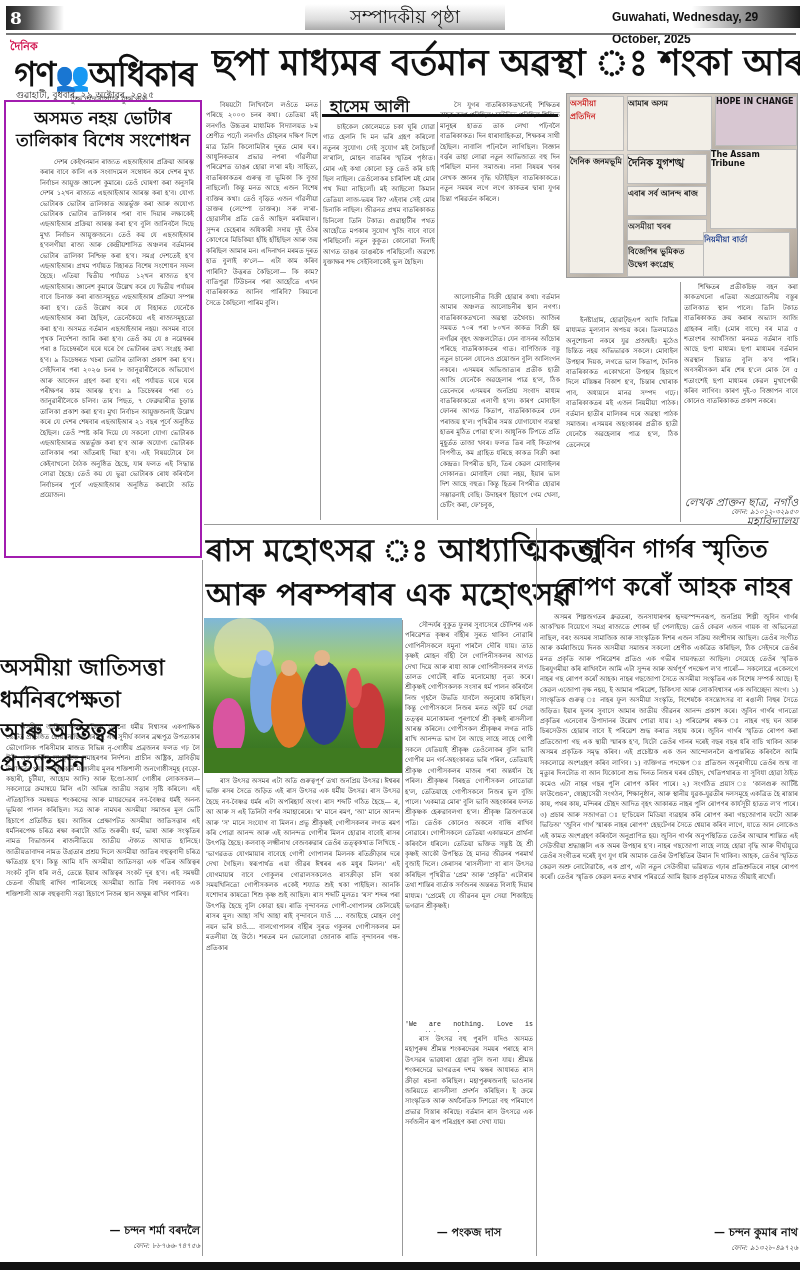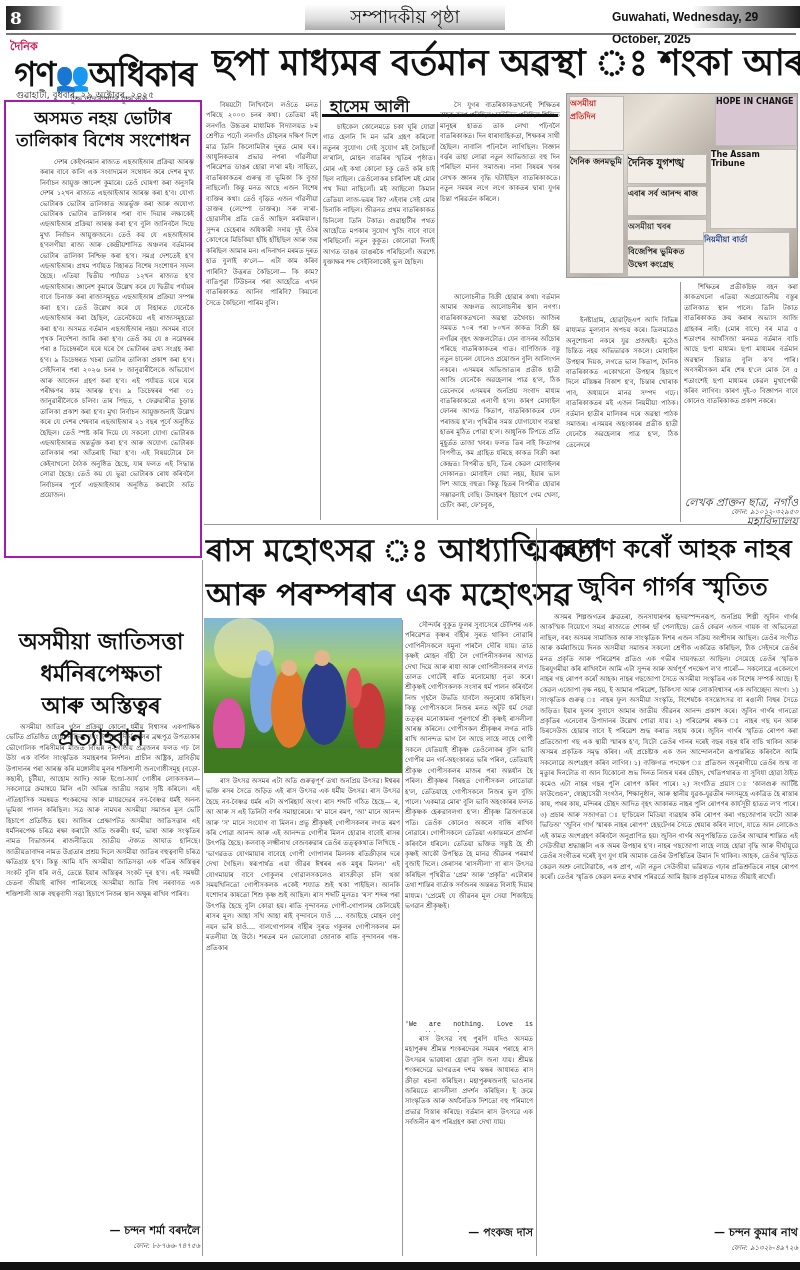--- a/index.html
+++ b/index.html
@@ -1,37 +1,37 @@
 <!DOCTYPE html>
 <html><head>
 <meta charset="utf-8">
 <style>
   * { box-sizing: border-box; margin: 0; padding: 0; }
   body { width: 800px; height: 1270px; background: #fff; font-family: "DejaVu Sans", sans-serif; color: #111; overflow: hidden; position: relative; }
   .abs { position: absolute; }
   .page-num { left: 6px; top: 6px; width: 58px; height: 24px; background: linear-gradient(90deg, #222 0%, #555 35%, #fff 100%); color: #fff; font-size: 17px; font-weight: bold; padding-left: 4px; line-height: 24px; font-family: "DejaVu Serif", serif; }
-  .section-tab { left: 305px; top: 4px; width: 200px; height: 26px; background: linear-gradient(180deg, #fff 0%, #ddd 60%, #aaa 100%); font-size: 18px; text-align: center; line-height: 26px; font-family: Liberation Serif, serif; border-top-left-radius: 4px; }
+  .section-tab { left: 305px; top: 4px; width: 200px; height: 26px; background: linear-gradient(180deg, #fff 0%, #ddd 60%, #aaa 100%); font-size: 18px; text-align: center; line-height: 26px; font-family: Liberation Sans, sans-serif; border-top-left-radius: 4px; }
   .dateline-en { left: 560px; top: 6px; width: 240px; height: 22px; background: linear-gradient(90deg, #fff 55%, #222 100%); font-size: 12px; font-weight: bold; line-height: 22px; text-align: left; padding-left: 52px; font-family: "Liberation Sans", sans-serif; }
   .top-rule { left: 6px; top: 33px; width: 790px; height: 2px; background: #777; }
   .logo { left: 10px; top: 38px; width: 190px; height: 56px; }
   .logo-small { font-size: 11px; color: #d0104c; font-weight: bold; }
   .logo-main { font-size: 34px; font-weight: bold; font-family: Liberation Serif, serif; line-height: 36px; letter-spacing: -1px; color: #111; text-align: center; }
   .logo-main .fig { color: #8a2b88; font-size: 28px; }
   .logo-tag { font-size: 8px; color: #444; margin-left: 60px; margin-top: -2px; }
   .logo-date { left: 16px; top: 88px; font-size: 9px; color: #222; }
   .headline-main { left: 212px; top: 40px; width: 590px; font-size: 36px; font-weight: bold; font-family: "DejaVu Serif", serif; line-height: 44px; letter-spacing: -0.5px; white-space: nowrap; }
   .byline { left: 330px; top: 94px; font-size: 16px; font-weight: bold; font-family: "DejaVu Serif", serif; }
   .byline-rule { left: 322px; top: 114px; width: 236px; height: 3px; background: #111; }
   .col-text { font-size: 6.6px; line-height: 10.4px; text-align: justify; color: #222; font-family: "DejaVu Serif", serif; overflow: hidden; }
   .col-text p { text-indent: 14px; }
   .boxed { left: 4px; top: 100px; width: 198px; height: 458px; border: 2px solid #a21caf; padding: 5px 6px; }
   .box-title { font-size: 17px; font-weight: bold; text-align: center; line-height: 22px; font-family: "DejaVu Serif", serif; margin-bottom: 6px; }
   .photo-news { left: 566px; top: 93px; width: 232px; height: 185px; background: linear-gradient(135deg, #c9c2bb 0%, #e8e1d7 25%, #b8b0a6 50%, #d8cfc3 75%, #a89d92 100%); border: 1px solid #999; overflow: hidden; }
   .np { position: absolute; background: #f2eee7; border: 1px solid #bbb; font-size: 8px; font-weight: bold; overflow: hidden; }
-  .left-head { left: 0; top: 625px; width: 202px; text-align: center; font-family: "DejaVu Serif", serif; font-weight: bold; line-height: 32px; font-size: 22px; }
+  .left-head { left: 0; top: 651px; width: 202px; font-family: "DejaVu Serif", serif; font-weight: bold; line-height: 32px; font-size: 22px; }
   .ras-head { left: 206px; top: 528px; width: 330px; font-size: 31px; font-weight: bold; font-family: "DejaVu Serif", serif; line-height: 44px; white-space: nowrap; }
   .ras-photo { left: 204px; top: 618px; width: 198px; height: 155px; overflow: hidden; background: linear-gradient(180deg, #7fb7d8 0%, #a6cf6a 30%, #4d8c2e 60%, #2f6a1d 100%); }
   .jubin-head { left: 548px; top: 530px; width: 250px; font-size: 24px; font-weight: bold; font-family: "DejaVu Serif", serif; text-align: center; line-height: 38px; }
   .author { font-size: 11px; font-weight: bold; text-align: right; font-family: "DejaVu Serif", serif; }
   .phone { font-size: 7px; text-align: right; font-style: italic; color: #333; }
   .vrule { position: absolute; width: 1px; background: #999; }
   .bottom-bar { left: 0; top: 1262px; width: 800px; height: 8px; background: #111; }
   .caption-line { font-size: 11px; font-style: italic; text-align: right; color: #333; }
 </style>
 </head>
@@ -72,20 +72,21 @@
 <div class="vrule" style="left:437px;top:122px;height:398px;"></div>
 <div class="abs col-text" style="left:440px;top:100px;width:120px;height:190px;">
     <p>সৈ যুগৰ বাতৰিকাকতখনেই শিক্ষিতৰ বাহক ৰূপে পৰিছিল। চাউনিত পৰিছিল শিক্ষিত মানুহৰ হাতত তাক লেখা পঢ়িবলৈ বাতৰিকাকত। দিন ধাৰাবাহিকতা, শিক্ষকৰ সাথী হৈছিল। নাবালি পঢ়িবলৈ লাগিছিল। বিজ্ঞান বৰ্ত্তৰ তাহা লোৱা নতুন আভিজাত্য বহু দিন পৰিছিল মানব সমাজৰ। নানা বিষয়ৰ খবৰ লেখক জ্ঞানৰ বৃদ্ধি ঘটাইছিল বাতৰিকাকতে। নতুন সময়ৰ লগে লগে কাকতৰ দ্বাৰা যুগৰ চিন্তা পৰিৱৰ্তন কৰিলে।</p>
   </div>
 <div class="abs col-text" style="left:440px;top:292px;width:120px;height:228px;">
     <p>আলোচনীত বিক্ৰী হোৱাৰ কথা। বৰ্তমান আমাৰ অঞ্চলত আলোচনীৰ স্থান নগণ্য। বাতৰিকাকতখনো অৱস্থা তথৈবচ। আজিৰ সময়ত ৭০ৰ পৰা ৮০খন কাকত বিক্ৰী হয় নগাঁৱৰ বৃহৎ অঞ্চলটোত। যেন বাসনৰ আঁচোৰ পৰিছে বাতৰিকাকতৰ গাত। বাণিজ্যিক বস্তু নতুন চানেল যোনেও প্ৰয়োজন বুলি আলিংগন নকৰে। এসময়ৰ অভিজাত্যৰ প্ৰতীক হাতী আজি যেনেকৈ অৱহেলাৰ পাত্ৰ হ'ল, ঠিক তেনেদৰে এসময়ৰ জনপ্ৰিয় সংবাদ মাধ্যম বাতৰিকাকতো এলাগী হ'ল। কাৰণ মোবাইল ফোনৰ আগত কিতাপ, বাতৰিকাকতৰ যেন পৰাজয় হ'ল। পৃথিৱীৰ সমস্ত যোগাযোগ ব্যৱস্থা হাতৰ মুঠিত পোৱা হ'ল। আধুনিক টিপতে প্ৰতি মুহূৰ্তত তাজা খবৰ। ফলত তিৰ নাই কিতাপৰ বিপণীত, কম গ্ৰাহিত ধৰিছে কাকত বিক্ৰী কৰা কেন্দ্ৰত। বিপৰীত ছবি, তিৰ কেৱল মোবাইলৰ দোকানত। মোবাইল বেয়া নহয়, ইয়াৰ ভাল দিশ আছে বহুত। কিন্তু হিতৰ বিপৰীত হোৱাৰ সম্ভাৱনাই বেছি। উদাহৰণ হিচাপে গেম খেলা, চেটিং কৰা, ফে'চবুক,</p>
   </div>
 
 <div class="abs photo-news">
   <div class="np" style="left:2px;top:2px;width:55px;height:55px;color:#c22;">অসমীয়া প্ৰতিদিন</div>
+  <div class="np" style="left:60px;top:2px;width:85px;height:55px;">আমাৰ অসম</div>
   <div class="np" style="left:2px;top:60px;width:55px;height:120px;">দৈনিক জনমভূমি</div>
   <div class="np" style="left:148px;top:2px;width:82px;height:50px;background:#d8c7d2;">HOPE IN CHANGE</div>
   <div class="np" style="left:60px;top:60px;width:80px;height:30px;font-size:10px;">দৈনিক যুগশঙ্খ</div>
   <div class="np" style="left:60px;top:92px;width:80px;height:30px;">এবাৰ সৰ্ব আনন্দ ৰাজ</div>
   <div class="np" style="left:60px;top:125px;width:80px;height:22px;color:#333;">অসমীয়া খবৰ</div>
   <div class="np" style="left:60px;top:150px;width:80px;height:33px;">বিজেপিৰ ভুমিকত উদ্বেগ কংগ্ৰেছ</div>
   <div class="np" style="left:143px;top:55px;width:87px;height:80px;">The Assam Tribune</div>
   <div class="np" style="left:136px;top:138px;width:87px;height:45px;color:#1a3a8a;">নিয়মীয়া বাৰ্তা</div>
 </div>
 
@@ -136,27 +137,27 @@
     <p>ৰাস উৎসৱ অসমৰ এটা অতি গুৰুত্বপূৰ্ণ তথা জনপ্ৰিয় উৎসৱ। ঈশ্বৰৰ ভক্তি ৰসৰ সৈতে জড়িত এই ৰাস উৎসৱ এক ধৰ্মীয় উৎসৱ। ৰাস উৎসৱ হৈছে নব-বৈষ্ণৱ ধৰ্মৰ এটা অপৰিহাৰ্য অংগ। ৰাস শব্দটি গঠিত হৈছে— ৰ, আ আৰু স এই তিনিটা বৰ্ণৰ সমাহাৰেৰে। 'ৰ' মানে ৰমণ, 'আ' মানে আনন্দ আৰু 'স' মানে সংযোগ বা মিলন। প্ৰভু শ্ৰীকৃষ্ণই গোপীসকলৰ লগত ৰমণ কৰি পোৱা আনন্দ আৰু এই আনন্দত গোপীৰ মিলন হোৱাৰ বাবেই ৰাসৰ উৎপত্তি হৈছে। কলবাক্ লক্ষ্মীনাথ বেজবৰুৱাৰ তেওঁৰ তত্ত্বকথাত লিখিছে - 'ভাগৱতত যোগমায়াৰ বাবেহে গোপী গোপালৰ মিলনক ৰতিক্ৰীড়াৰ দৰে দেখা গৈছিল। স্বৰূপাৰ্থত এয়া জীৱৰ ঈশ্বৰৰ এক মধুৰ মিলন।' এই যোগমায়াৰ বাবে গোকুলৰ গোৱালসকলেও ৰাসক্ৰীড়া চলি থকা সময়খিনিতো গোপীসকলক একেই শয্যাত শুই থকা পাইছিল। আনকি যশোদাৰ কাষতো শিশু কৃষ্ণ শুই আছিল। ৰাস শব্দটি মূলতঃ 'ৰস' শব্দৰ পৰা উৎপত্তি হৈছে বুলি কোৱা হয়। ৰাতি বৃন্দাবনত গোপী-গোপালৰ কেলিয়েই ৰাসৰ মূল। আহা সখি আহা ৰাই বৃন্দাবনে যাওঁ .... বজাইছে মোহন বেণু নয়ন ভৰি চাওঁ.... বালগোপালৰ বাঁহীৰ সুৰত গকুলৰ গোপীসকলৰ মন মতলীয়া হৈ উঠে। শৰতৰ মন ভোলোৱা জোনাক ৰাতি বৃন্দাবনৰ গন্ধ-প্ৰতিকাৰ</p>
   </div>
 <div class="vrule" style="left:402px;top:620px;height:636px;"></div>
 <div class="abs col-text" style="left:405px;top:620px;width:128px;height:400px;">
   <p>সৌন্দৰ্যৰ বুকুত ফুলৰ সুবাসেৰে চৌদিশৰ এক পৰিৱেশত কৃষ্ণৰ বাঁহীৰ সুৰত থাকিব নোৱাৰি গোপিনীসকলে যমুনা পাৰলৈ দৌৰি যায়। তাত কৃষ্ণই মোহন বাঁহী লৈ গোপিনীসকলৰ আগত দেখা দিয়ে আৰু ৰাধা আৰু গোপিনীসকলৰ লগত তালত গোটেই ৰাতি মনোমোহা নৃত্য কৰে। শ্ৰীকৃষ্ণই গোপীসকলক সংসাৰ ধৰ্ম পালন কৰিবলৈ নিজ গৃহলৈ উভতি যাবলৈ অনুৰোধ কৰিছিল। কিন্তু গোপীসকলে নিজৰ মনত অটুট ধৰ্ম সেৱা তত্ত্বৰ মনোকামনা পূৰণাৰ্থে শ্ৰী কৃষ্ণই ৰাসলীলা আৰম্ভ কৰিলে। গোপীসকল শ্ৰীকৃষ্ণৰ লগত নাচি ৰাখি আনন্দত ভাগ লৈ আছে লাহে লাহে গোপী সকলে যেতিয়াই শ্ৰীকৃষ্ণ তেওঁলোকৰ বুলি ভাবি গোপীৰ মন গৰ্ব-অহংকাৰত ভৰি পৰিল, তেতিয়াই শ্ৰীকৃষ্ণ গোপীসকলৰ মাজৰ পৰা অন্তৰ্ধান হৈ পৰিল। শ্ৰীকৃষ্ণৰ বিৰহত গোপীসকল নোতোৱা হ'ল, তেতিয়াহে গোপীসকলে নিজৰ ভুল বুজি পালে। 'একমাত্ৰ মোৰ' বুলি ভাবি অহংকাৰৰ ফলত শ্ৰীকৃষ্ণক হেৰুৱাবলগা হ'ল। শ্ৰীকৃষ্ণ ত্ৰিজগতৰে পতি। তেওঁক কোনেও অকলে বান্ধি ৰাখিব নোৱাৰে। গোপীসকলে তেতিয়া একান্তমনে প্ৰাৰ্থনা কৰিবলৈ ধৰিলে। তেতিয়া ভক্তিত সন্তুষ্ট হৈ শ্ৰী কৃষ্ণই আকৌ উপস্থিত হৈ মানৱ জীৱনৰ পৰমাৰ্থ বুজাই দিলে। কেৰাসৰ 'ৰাসলীলা' বা ৰাস উৎসৱ কৰিছিল পৃথিৱীত 'প্ৰেম' আৰু 'প্ৰকৃতি' এটোৰাৰ তথা শান্তিৰ বাৰ্তাক সৰ্বজনৰ অন্তৰত বিলাই দিয়াৰ মাধ্যম। 'প্ৰেমেই যে জীৱনৰ মূল সেয়া শিকাইছে ভগৱান শ্ৰীকৃষ্ণই।</p>
 </div>
 <div class="abs col-text" style="left:405px;top:1020px;width:128px;height:12px;font-family:'Liberation Mono',monospace;">'We are nothing. Love is everything...'</div>
 <div class="abs col-text" style="left:405px;top:1034px;width:128px;height:186px;">
     <p>ৰাস উৎসৱ বহু পুৰণি যদিও অসমত মহাপুৰুষ শ্ৰীমন্ত শংকৰদেৱৰ সময়ৰ পৰাহে ৰাস উৎসৱৰ ভাৱধাৰা হোৱা বুলি জনা যায়। শ্ৰীমন্ত শংকৰদেৱে ভাগৱতৰ দশম স্কন্ধৰ আধাৰত ৰাস ক্ৰীড়া ৰচনা কৰিছিল। মহাপুৰুষজনাই ভাওনাৰ জৰিয়তে ৰাসলীলা প্ৰদৰ্শন কৰিছিল। ই ক্ৰমে সাংস্কৃতিক আৰু অৰ্থনৈতিক দিশতো বহু পৰিমাণে প্ৰভাৱ বিস্তাৰ কৰিছে। বৰ্তমান ৰাস উৎসৱে এক সৰ্বজনীন ৰূপ পৰিগ্ৰহণ কৰা দেখা যায়।</p>
   </div>
-<div class="abs author" style="left:405px;top:1224px;width:128px;">— পংকজ দাস</div>
+<div class="abs author" style="left:405px;top:1224px;width:128px;text-align:center;">— পংকজ দাস</div>
 <div class="abs phone" style="left:405px;top:1242px;width:128px;margin-top:29px;">ফোন: ৯১০১৯-৬৮০৫৫</div>
 <div class="vrule" style="left:536px;top:528px;height:728px;"></div>
 
 <div class="abs jubin-head">
+  <div>জুবিন গাৰ্গৰ স্মৃতিত</div>
   <div>ৰোপণ কৰোঁ আহক নাহৰ</div>
-  <div>জুবিন গাৰ্গৰ স্মৃতিত</div>
 </div>
 <div class="abs col-text" style="left:540px;top:612px;width:258px;height:610px;">
     <p>অসমৰ শিল্পজগতৰ ধ্ৰুৱতৰা, জনসাধাৰণৰ হৃদয়স্পন্দনৰূপ, জনপ্ৰিয় শিল্পী জুবিন গাৰ্গৰ আকস্মিক বিয়োগে সমগ্ৰ ৰাজ্যতে শোকৰ ছাঁ পেলাইছে। তেওঁ কেৱল এজন গায়ক বা অভিনেতা নাছিল, বৰং অসমৰ সামাজিক আৰু সাংস্কৃতিক দিশৰ এজন সক্ৰিয় অংশীদাৰ আছিল। তেওঁৰ সংগীত আৰু কৰ্মৰাজিয়ে দিনক অসমীয়া সমাজৰ সকলো শ্ৰেণীক একত্ৰিত কৰিছিল, ঠিক সেইদৰে তেওঁৰ মনত প্ৰকৃতি আৰু পৰিৱেশৰ প্ৰতিও এক গভীৰ দায়বদ্ধতা আছিল। সেয়েহে তেওঁৰ স্মৃতিক চিৰযুগমীয়া কৰি ৰাখিবলৈ আমি এটা সুন্দৰ আৰু অৰ্থপূৰ্ণ পদক্ষেপ ল'ব পাৰোঁ— সকলোৱে একেলগে নাহৰ গছ ৰোপণ কৰোঁ আহক। নাহৰ গছজোপা সৈতে অসমীয়া সংস্কৃতিৰ এক বিশেষ সম্পৰ্ক আছে। ই কেৱল এজোপা বৃক্ষ নহয়, ই আমাৰ পৰিৱেশ, চিকিৎসা আৰু লোকবিশ্বাসৰ এক অবিচ্ছেদ্য অংগ। ১) সাংস্কৃতিক গুৰুত্ব ঃ নাহৰ ফুল অসমীয়া সংস্কৃতি, বিশেষকৈ বসন্তোৎসৱ বা ৰঙালী বিহুৰ সৈতে জড়িত। ইয়াৰ ফুলৰ সুবাসে আমাৰ জাতীয় জীৱনৰ আনন্দ প্ৰকাশ কৰে। জুবিন গাৰ্গৰ গানতো প্ৰকৃতিৰ এনেবোৰ উপাদানৰ উল্লেখ পোৱা যায়। ২) পৰিৱেশৰ ৰক্ষক ঃ নাহৰ গছ ঘন আৰু চিৰসেউজ হোৱাৰ বাবে ই পৰিৱেশ শুদ্ধ কৰাত সহায় কৰে। জুবিন গাৰ্গৰ স্মৃতিত ৰোপণ কৰা প্ৰতিজোপা গছ এক স্থায়ী স্মাৰক হ'ব, যিটো তেওঁৰ গানৰ দৰেই বছৰ বছৰ ধৰি বাচি থাকিব আৰু অসমৰ প্ৰকৃতিক সমৃদ্ধ কৰিব। এই প্ৰচেষ্টাক এক জন আন্দোলনলৈ ৰূপান্তৰিত কৰিবলৈ আমি সকলোৱে অংশগ্ৰহণ কৰিব লাগিব। ১) ব্যক্তিগত পদক্ষেপ ঃ প্ৰতিজন অনুৰাগীয়ে তেওঁৰ জন্ম বা মৃত্যুৰ দিনটোত বা আন যিকোনো শুভ দিনত নিজৰ ঘৰৰ চৌহদ, খেতিপথাৰত বা সুবিধা হোৱা ঠাইত কমেও এটা নাহৰ গছৰ পুলি ৰোপণ কৰিব পাৰে। ২) সংগঠিত প্ৰয়াস ঃ 'কালগুৰু আৰ্টিষ্ট ফাউণ্ডেচন', স্বেচ্ছাসেৱী সংগঠন, শিক্ষানুষ্ঠান, আৰু স্থানীয় যুৱক-যুৱতীৰ দলসমূহে একত্ৰিত হৈ ৰাস্তাৰ কাষ, পথৰ কাষ, মন্দিৰৰ চৌহদ আদিত বৃহৎ আকাৰত নাহৰ পুলি ৰোপণৰ কাৰ্যসূচী হাতত ল'ব পাৰে। ৩) প্ৰচাৰ আৰু সজাগতা ঃ ছ'চিয়েল মিডিয়া ব্যৱহাৰ কৰি ৰোপণ কৰা গছজোপাৰ ফটো আৰু ভিডিঅ' 'জুবিন গাৰ্গ স্মাৰক নাহৰ ৰোপণ' হেছটেগৰ সৈতে শ্বেয়াৰ কৰিব লাগে, যাতে আন লোকেও এই কামত অংশগ্ৰহণ কৰিবলৈ অনুপ্ৰাণিত হয়। জুবিন গাৰ্গৰ অনুপস্থিতিত তেওঁৰ আত্মাৰ শান্তিত এই সেউজীয়া শ্ৰদ্ধাঞ্জলি এক অমৰ উপহাৰ হ'ব। নাহৰ গছজোপা লাহে লাহে হোৱা বৃদ্ধি আৰু দীৰ্ঘায়ুৱে তেওঁৰ সংগীতৰ দৰেই যুগ যুগ ধৰি আমাক তেওঁৰ উপস্থিতিৰ উমান দি থাকিব। আহক, তেওঁৰ স্মৃতিত কেৱল অশ্ৰু নোটোৱাকৈ, এক প্ৰাণ, এটা নতুন সেউজীয়া ভৱিষ্যত গঢ়াৰ প্ৰতিশ্ৰুতিৰে নাহৰ ৰোপণ কৰোঁ। তেওঁৰ স্মৃতিক কেৱল মনত ৰখাৰ পৰিৱৰ্তে আমি ইয়াক প্ৰকৃতিৰ মাজত জীয়াই ৰাখোঁ।</p>
   </div>
 <div class="abs author" style="left:540px;top:1224px;width:258px;">— চন্দন কুমাৰ নাথ</div>
 <div class="abs phone" style="left:540px;top:1242px;width:258px;">ফোন: ৯১৩২৮-৪৯৭২৬</div>
 
 <div class="abs bottom-bar"></div>
 
 </body></html>

